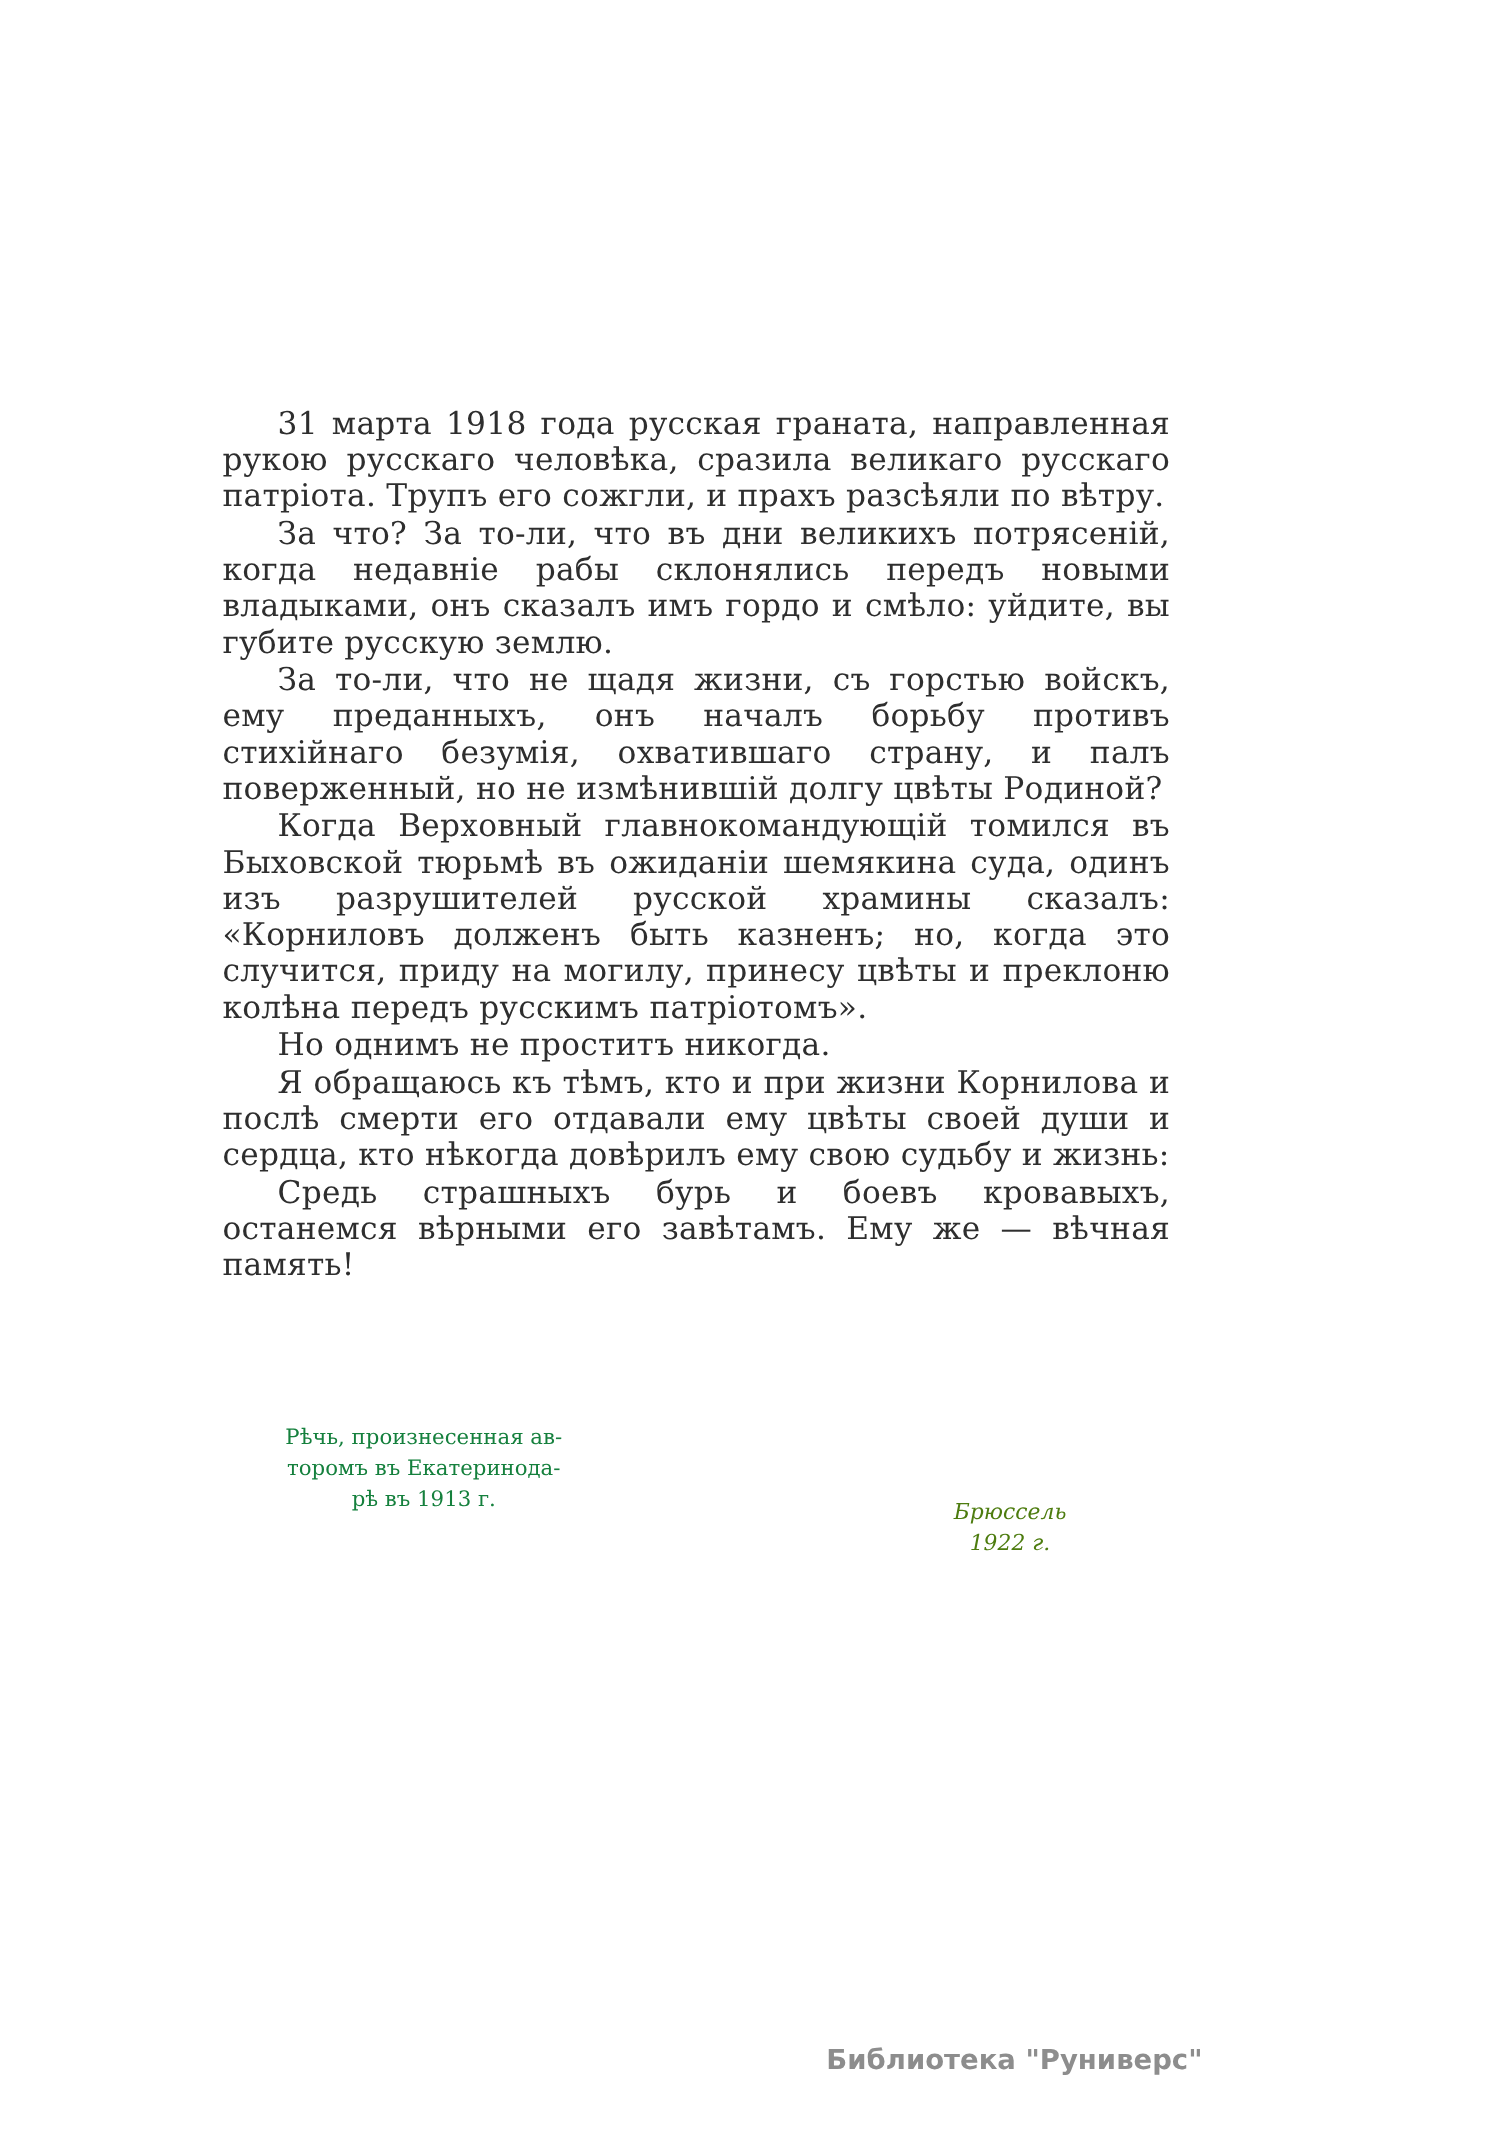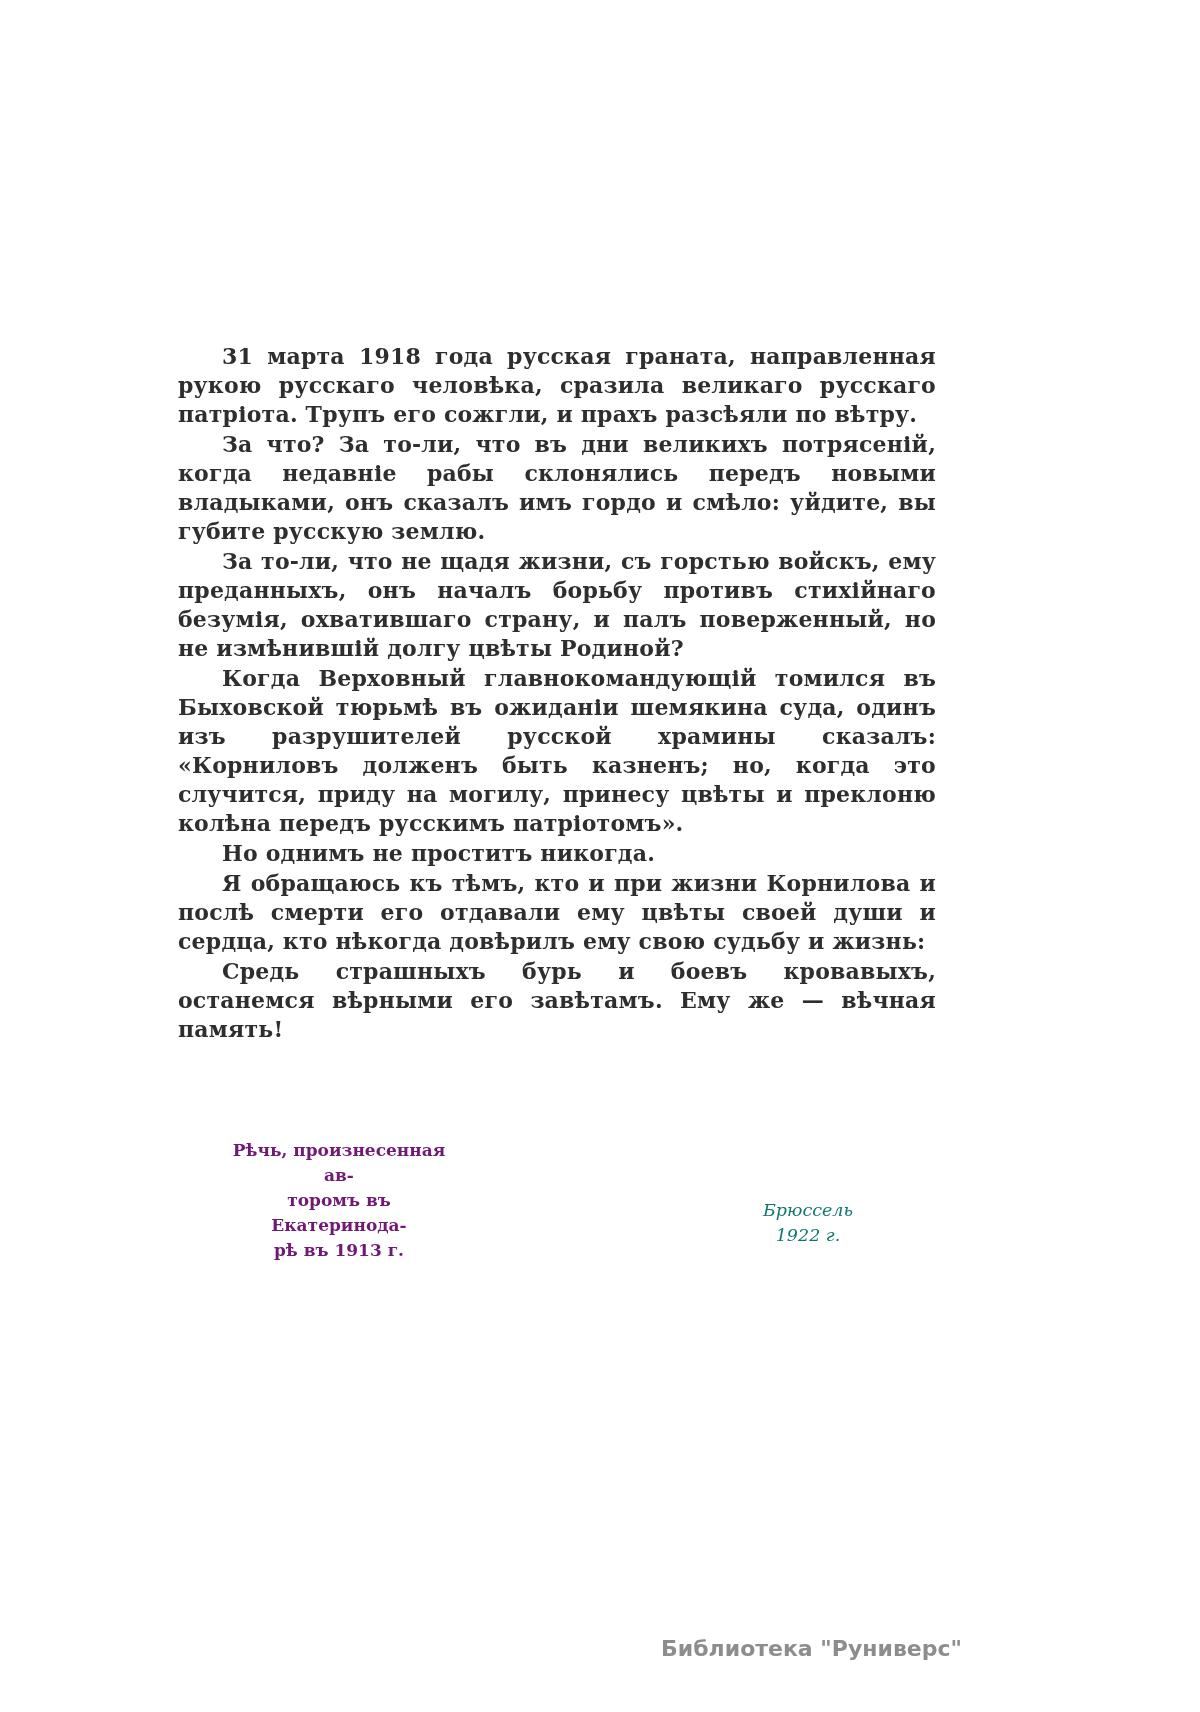--- a/index.html
+++ b/index.html
@@ -13,56 +13,55 @@
     height: 1712px;
     background: #ffffff;
     margin: 0 auto;
     overflow: hidden;
     font-family: "DejaVu Serif", "Liberation Serif", serif;
     color: #2e2e2e;
   }
   .text-block {
     position: absolute;
     left: 178px;
-    top: 342px;
+    top: 324px;
     width: 758px;
-    font-size: 22px;
+    font-size: 25px;
     line-height: 29px;
     text-align: justify;
     letter-spacing: 0.2px;
-    font-weight: bold;
   }
   .text-block p {
     margin: 0 0 1px 0;
     text-indent: 44px;
   }
   .author-note {
     position: absolute;
     left: 228px;
     top: 1138px;
     width: 222px;
     text-align: center;
-    font-weight: 700;
+    font-weight: 400;
     font-size: 17px;
     line-height: 25px;
-    color: #701a75;
+    color: #15803d;
   }
   .author-note span {
     display: block;
   }
   .colophon {
     position: absolute;
     left: 748px;
     top: 1198px;
     width: 120px;
     text-align: center;
     font-style: italic;
     font-size: 17.5px;
     line-height: 25px;
-    color: #0f766e;
+    color: #4d7c0f;
   }
   .colophon span {
     display: block;
   }
   .watermark {
     position: absolute;
     top: 1636px;
     right: 238px;
     font-family: "DejaVu Sans", "Liberation Sans", sans-serif;
     font-weight: 700;

